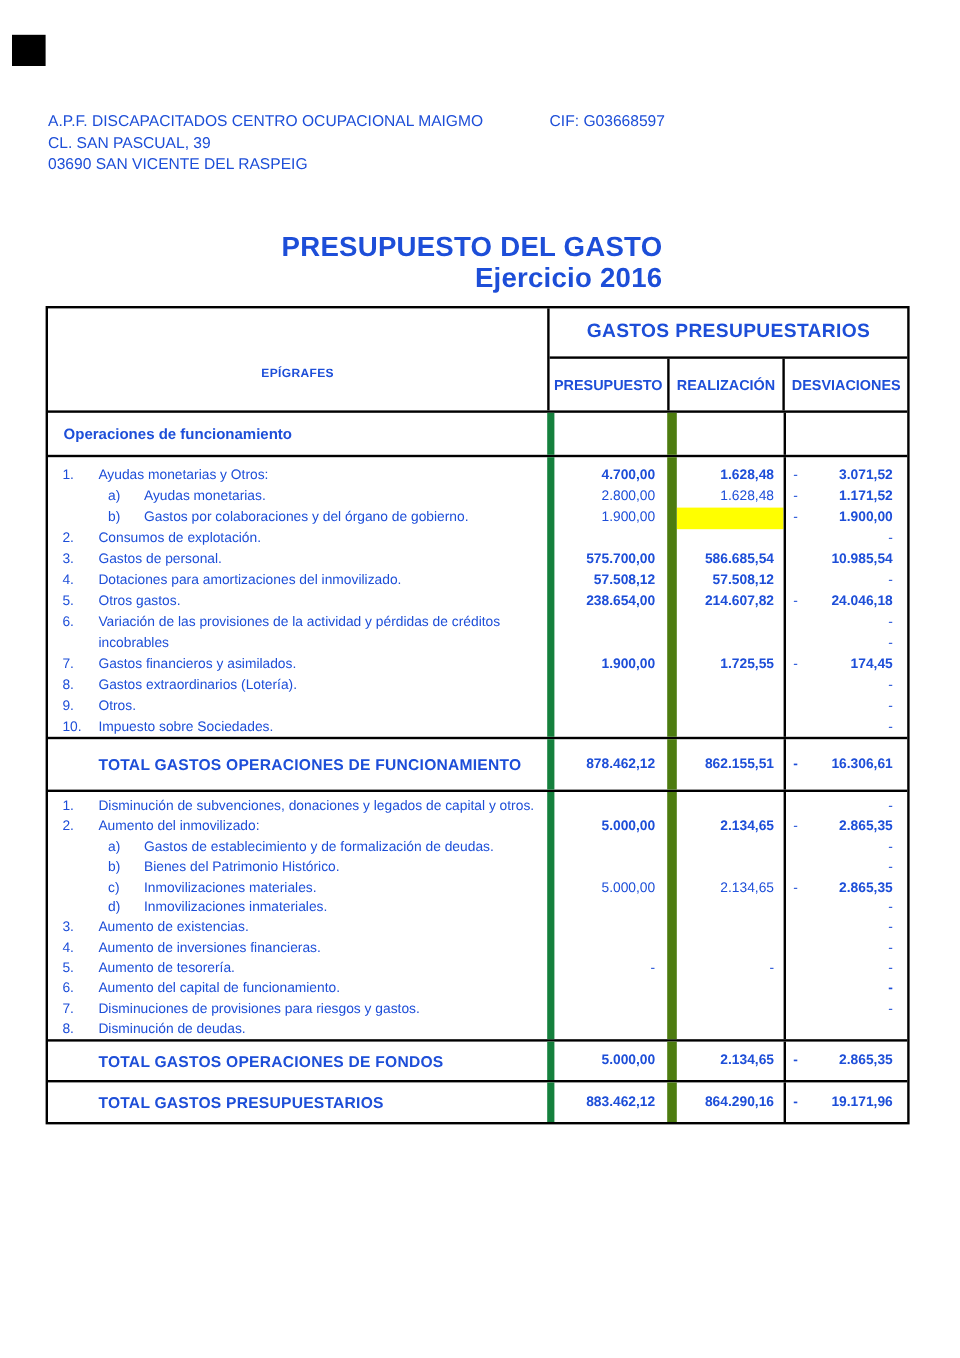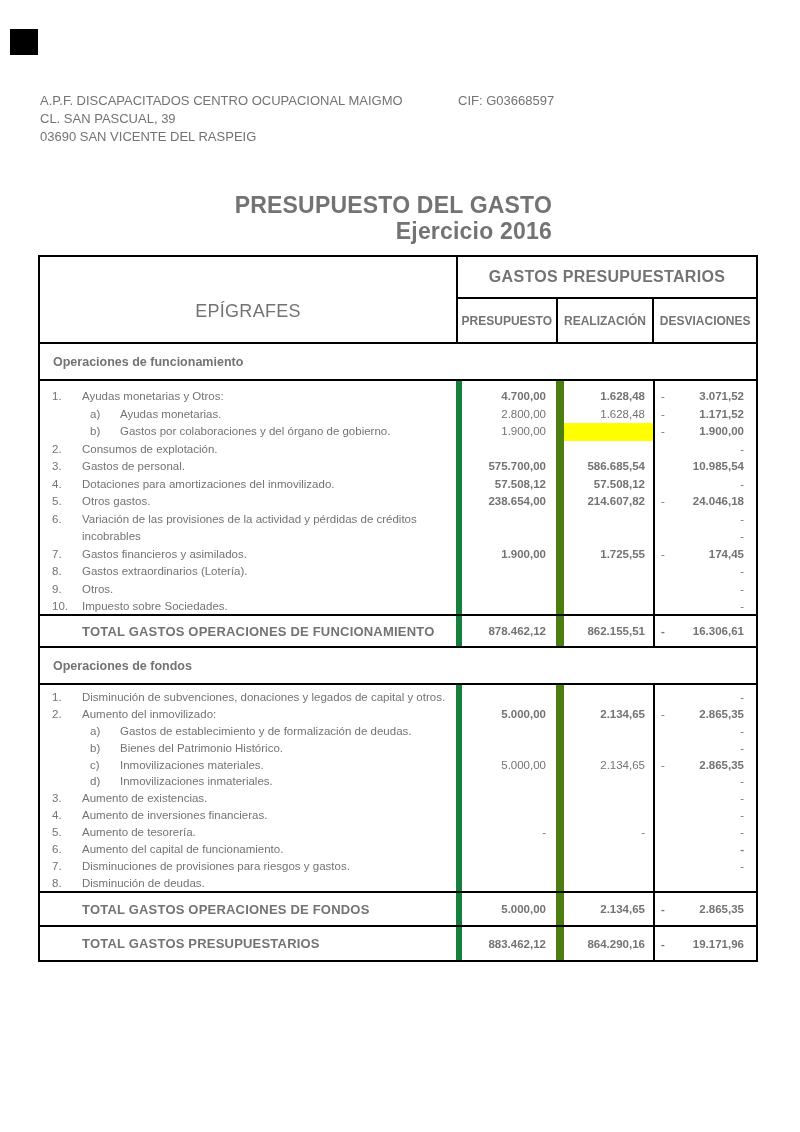--- a/index.html
+++ b/index.html
@@ -1,47 +1,47 @@
 <!DOCTYPE html>
 <html><head>
 <meta charset="utf-8">
 <style>
   html,body{margin:0;padding:0;background:#fff;}
   .page{
     position:relative;width:800px;height:1132px;background:#ffffff;
-    font-family:"Liberation Sans","DejaVu Sans",sans-serif;color:#737373;
+    font-family:"Liberation Sans","DejaVu Sans",sans-serif;color:#1d4ed8;
     overflow:hidden;
   }
   .corner-mark{position:absolute;left:10px;top:29px;width:28px;height:26px;background:#000;}
   .letterhead{position:absolute;left:40px;top:92px;font-size:13px;line-height:18px;width:700px;}
   .lh-line1{position:relative;}
   .lh-cif{position:absolute;left:418px;top:0;}
   .doc-title{position:absolute;right:248px;top:192px;text-align:right;font-weight:bold;font-size:23px;line-height:26px;letter-spacing:0.2px;}
 
   
   .tbl{position:absolute;left:38px;top:255px;width:720px;box-sizing:border-box;border:2px solid #000;background:#fff;}
   .tbl *{box-sizing:border-box;}
   .tr{display:flex;width:100%;}
   .tr + .tr{border-top:2px solid #000;}
   .c-epi{width:416px;}
   .c-pres{width:100px;border-left:6px solid #15803d;}
   .c-real{width:97px;border-left:8px solid #4d7c0f;}
   .c-desv{width:103px;border-left:2px solid #000;}
 
   .hdr-row{height:85px;}
-  .epi-h{display:flex;align-items:center;justify-content:center;font-weight:normal;font-size:18px;letter-spacing:0.3px;margin-top:24px;}
+  .epi-h{display:flex;align-items:center;justify-content:center;font-weight:bold;font-size:10px;letter-spacing:0.3px;margin-top:24px;}
   .gcol{width:300px;border-left:2px solid #000;display:flex;flex-direction:column;}
   .ghead{height:40px;display:flex;align-items:center;justify-content:center;font-weight:bold;font-size:16px;letter-spacing:0.3px;}
   .gsub{height:45px;border-top:2px solid #000;display:flex;}
   .sh{display:flex;align-items:center;justify-content:center;font-weight:bold;font-size:12px;}
   .sh-pres{width:98px;}
   .sh-real{width:97px;border-left:2px solid #000;}
   .sh-desv{width:104px;border-left:2px solid #000;}
 
-  .sec-row{height:37px;align-items:center;}
+  .sec-row{height:37px;}
   .sec-name{display:flex;align-items:center;font-weight:bold;font-size:12.5px;padding-left:13px;}
 
   .block-row .cell{overflow:hidden;}
   .block-a{height:235px;}
   .block-a .cell{padding-top:7px;}
   .block-a .line{height:17.5px;line-height:17.5px;}
   .block-b{height:208px;}
   .block-b .cell{padding-top:4px;}
   .block-b .line{height:16.9px;line-height:16.9px;}
   .line{font-size:11.5px;white-space:nowrap;}
@@ -50,21 +50,21 @@
   .epi-line .rnum.sub{margin-left:38px;}
   .epi-line.cont{padding-left:42px;display:block;}
   .num-line{text-align:right;}
   .c-pres .num-line{padding-right:10px;}
   .c-real .num-line{padding-right:8px;}
   .b{font-weight:bold;}
   .desv-line{display:flex;justify-content:space-between;padding-left:6px;padding-right:12px;}
   .desv-line .dv{text-align:right;flex:1;}
 
   .total-row{display:flex;}
-  .t0{height:32px;justify-content:center;}
+  .t0{height:44px;justify-content:center;}
   .t1{height:34px;}
   .t2{height:35px;}
   .total-label{display:flex;align-items:center;font-weight:bold;font-size:13px;padding-left:42px;letter-spacing:0.2px;}
   .total-num{display:flex;align-items:center;justify-content:flex-end;font-weight:bold;font-size:11.5px;}
   .c-pres.total-num{padding-right:10px;}
   .c-real.total-num{padding-right:8px;}
   .total-desv{display:flex;align-items:center;font-weight:bold;font-size:11.5px;padding-left:6px;padding-right:12px;}
   .total-desv .dv{flex:1;text-align:right;}
 </style>
 </head>
@@ -250,26 +250,20 @@
     <div class="tr total-row t0">
       <div class="c-epi total-label">TOTAL GASTOS OPERACIONES DE FUNCIONAMIENTO</div>
       <div class="c-pres total-num">878.462,12</div>
       <div class="c-real total-num">862.155,51</div>
       <div class="c-desv total-desv">
         <span>-</span>
         <span class="dv">16.306,61</span>
       </div>
     </div>
 
-    <div class="tr sec-row">
-      <div class="c-epi sec-name">Operaciones de fondos</div>
-      <div class="c-pres"></div>
-      <div class="c-real"></div>
-      <div class="c-desv"></div>
-    </div>
 
     <div class="tr block-row block-b">
       <div class="c-epi cell">
           <div class="line epi-line">
             <div class="rnum">1.</div>
             <div class="rlabel">Disminución de subvenciones, donaciones y legados de capital y otros.</div>
           </div>
           <div class="line epi-line">
             <div class="rnum">2.</div>
             <div class="rlabel">Aumento del inmovilizado:</div>

